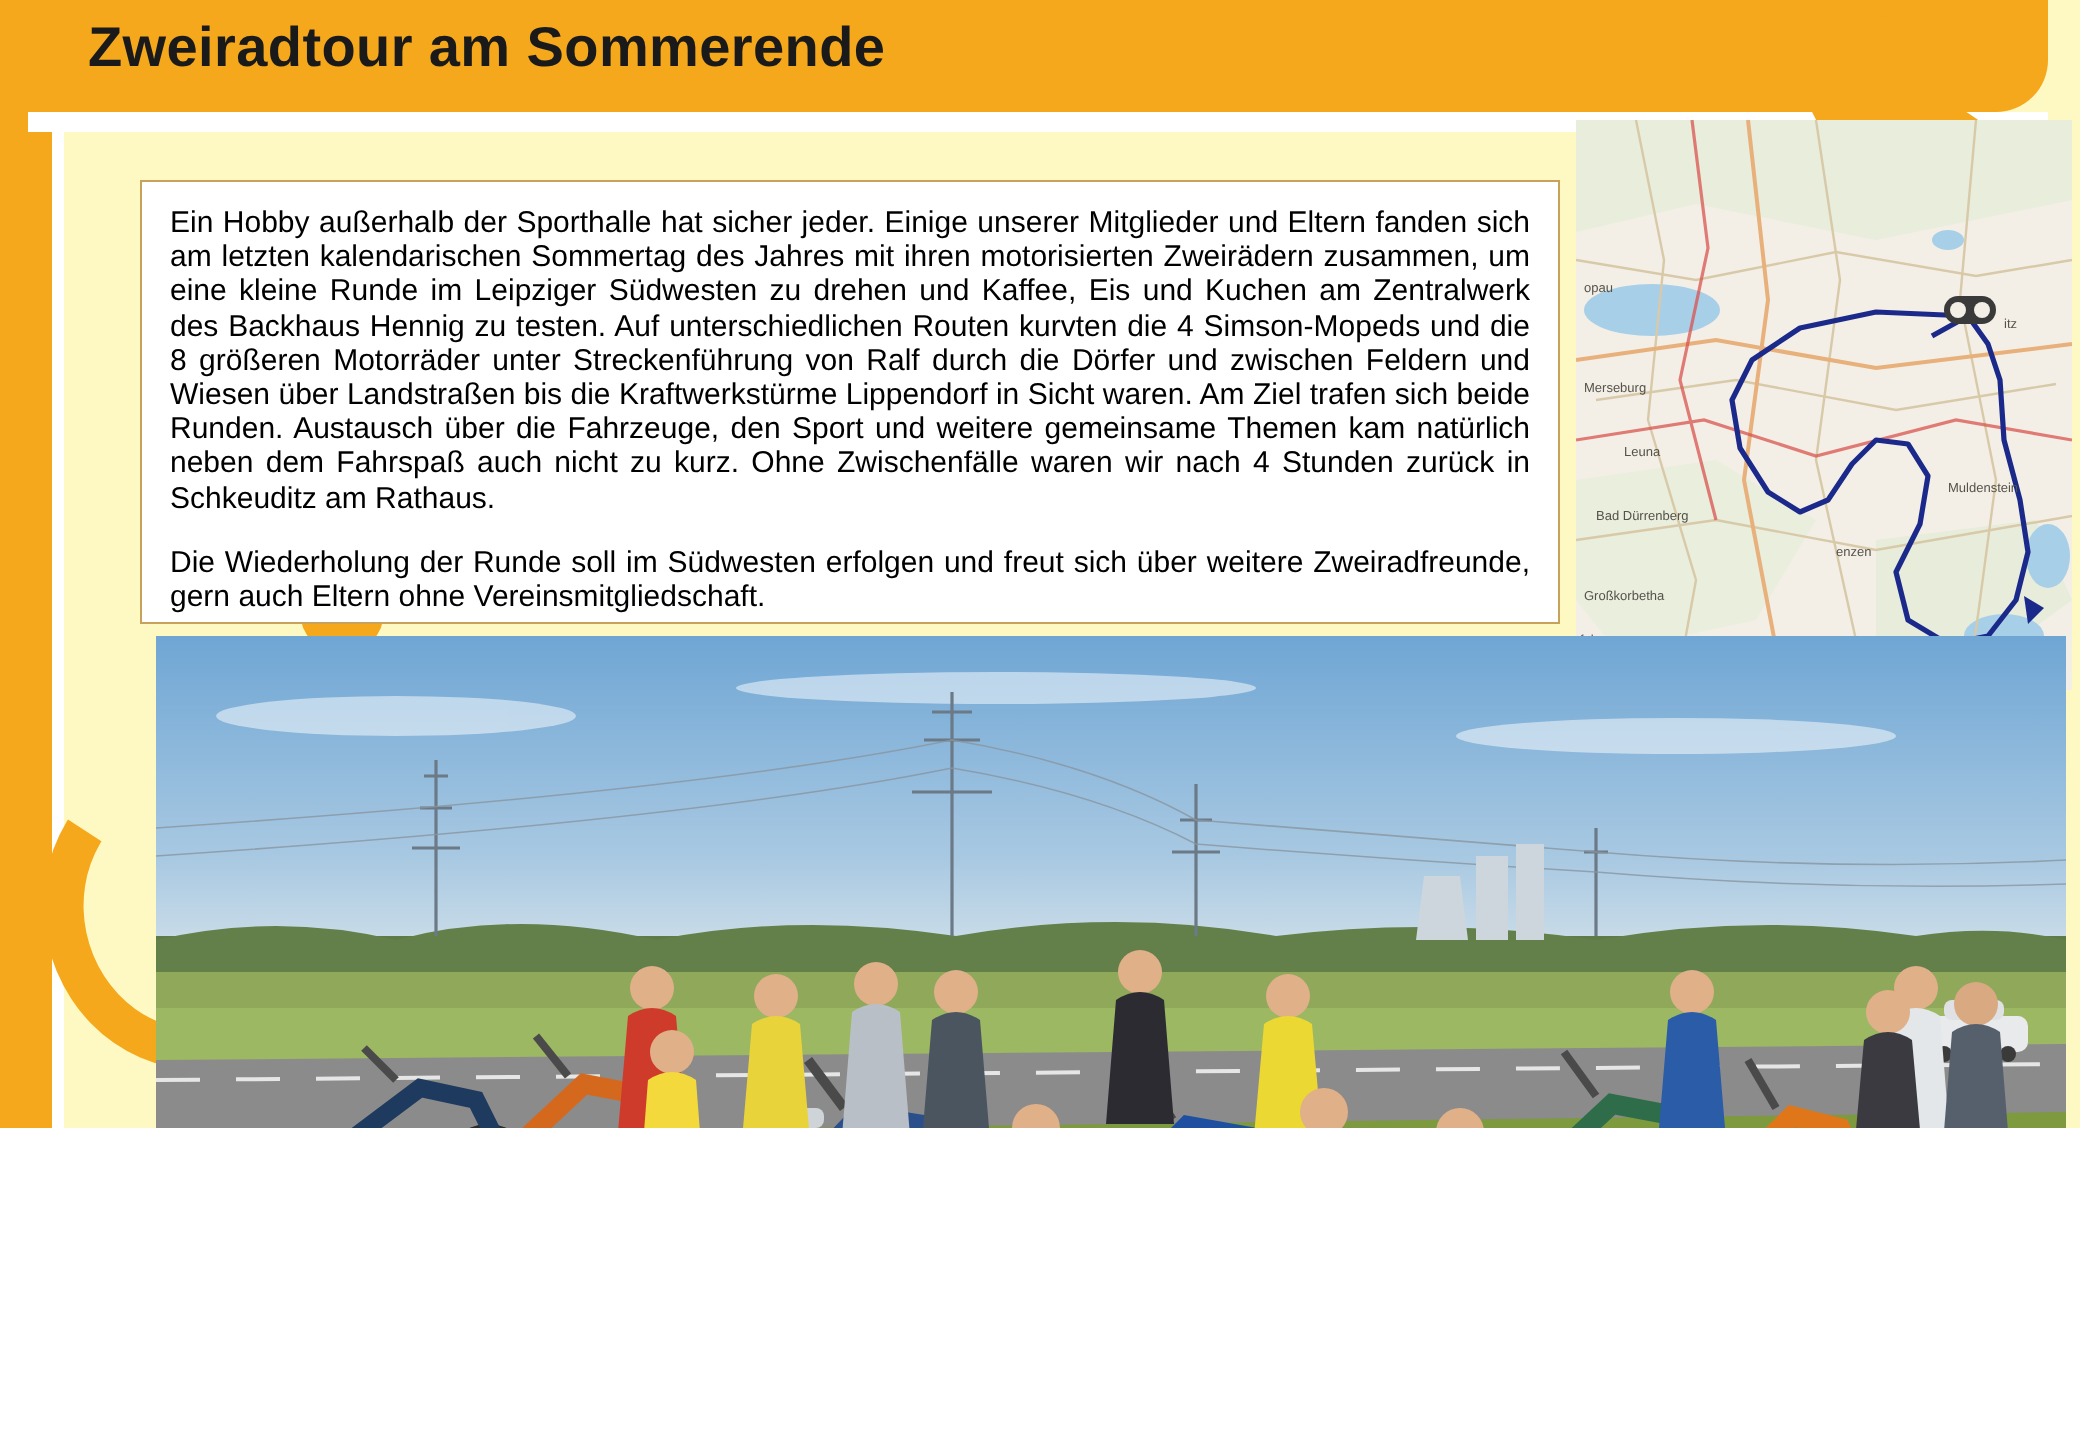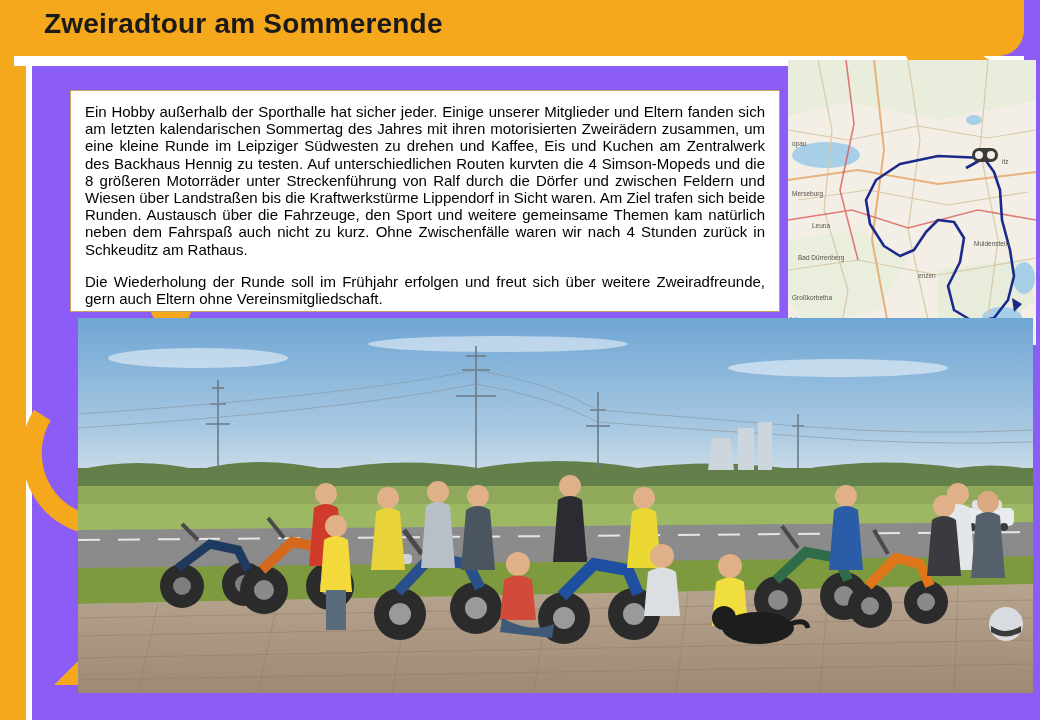--- a/index.html
+++ b/index.html
@@ -6,23 +6,23 @@
     margin: 0;
     padding: 0;
     background: #ffffff;
   }
   body {
     font-family: "Liberation Sans", sans-serif;
   }
   .page {
     position: relative;
     width: 1040px;
-    height: 720px;
+    height: 564px;
     overflow: hidden;
-    background: #8b5cf6;
+    background: #fef9c3;
   }
 
   
   .left-bar {
     position: absolute;
     left: 0;
     top: 0;
     width: 26px;
     height: 720px;
     background: #f5a81c;
@@ -257,21 +257,21 @@
         <text x="210" y="282">Zwenka</text>
         <text x="158" y="266">Pegau</text>
         <text x="58" y="280">Hohenmölsen</text>
         <text x="2" y="262">fels</text>
       </g>
     </svg>
   </div>
 
   <div class="text-box">
     <p>Ein Hobby außerhalb der Sporthalle hat sicher jeder. Einige unserer Mitglieder und Eltern fanden sich am letzten kalendarischen Sommertag des Jahres mit ihren motorisierten Zweirädern zusammen, um eine kleine Runde im Leipziger Südwesten zu drehen und Kaffee, Eis und Kuchen am Zentralwerk des Backhaus Hennig zu testen. Auf unterschiedlichen Routen kurvten die 4 Simson-Mopeds und die 8 größeren Motorräder unter Streckenführung von Ralf durch die Dörfer und zwischen Feldern und Wiesen über Landstraßen bis die Kraftwerkstürme Lippendorf in Sicht waren. Am Ziel trafen sich beide Runden. Austausch über die Fahrzeuge, den Sport und weitere gemeinsame Themen kam natürlich neben dem Fahrspaß auch nicht zu kurz. Ohne Zwischenfälle waren wir nach 4 Stunden zurück in Schkeuditz am Rathaus.</p>
-    <p class="second">Die Wiederholung der Runde soll im Frühjahr erfolgen und freut sich über weitere Zweiradfreunde, gern auch Eltern ohne Vereinsmitgliedschaft.</p>
+    <p class="second">Die Wiederholung der Runde soll im Südwesten erfolgen und freut sich über weitere Zweiradfreunde, gern auch Eltern ohne Vereinsmitgliedschaft.</p>
   </div>
 
   <div class="photo">
     <svg width="955" height="375" viewBox="0 0 955 375" xmlns="http://www.w3.org/2000/svg">
 
       <defs>
         <linearGradient id="sky" x1="0" y1="0" x2="0" y2="1">
           <stop offset="0%" stop-color="#6fa6d4"></stop>
           <stop offset="70%" stop-color="#a9c9e2"></stop>
           <stop offset="100%" stop-color="#cfdfe9"></stop>

